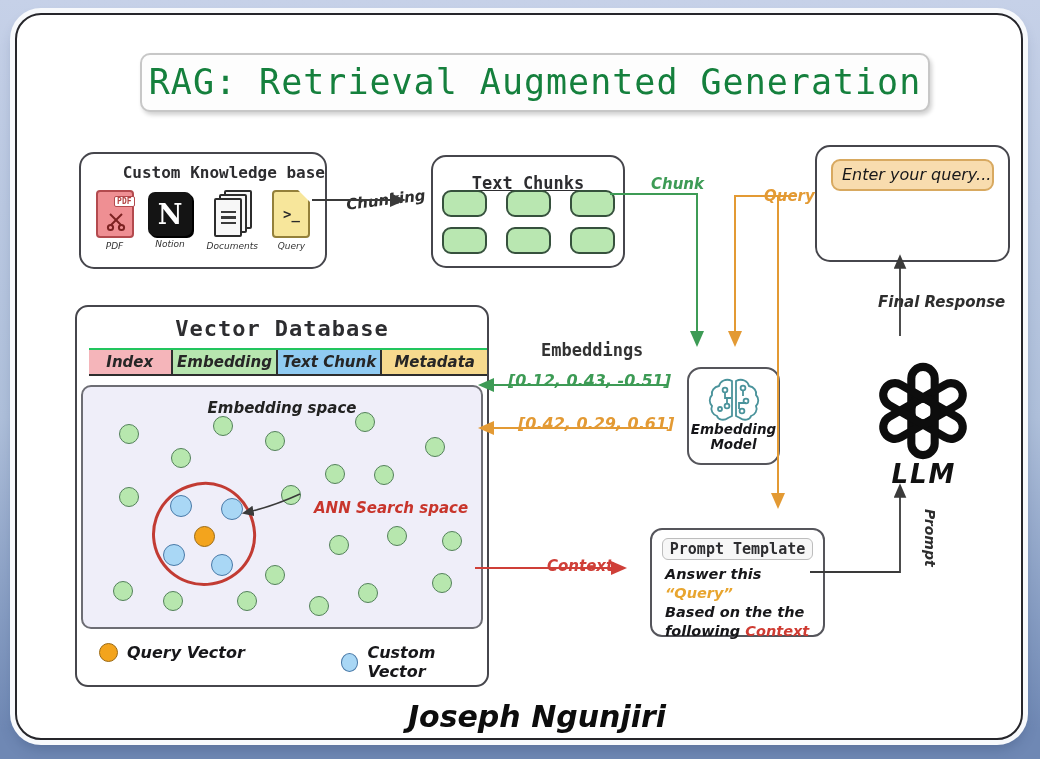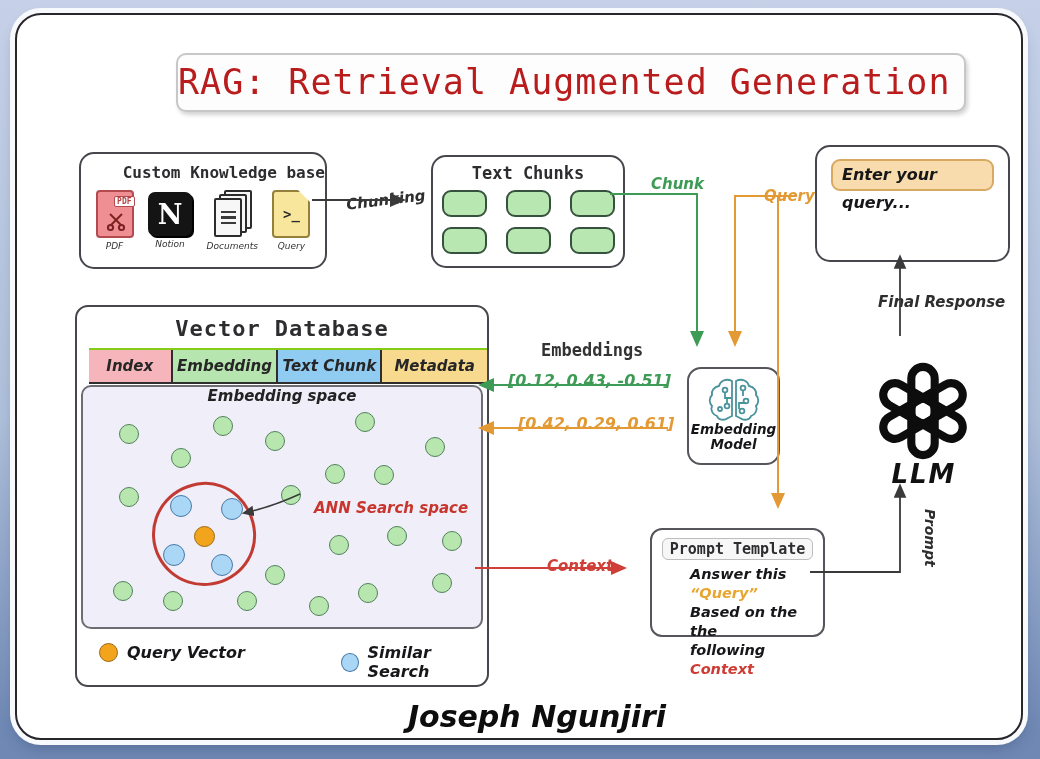--- a/index.html
+++ b/index.html
@@ -9,21 +9,21 @@
   .canvas { position:absolute; left:15px; top:13px; width:1008px; height:727px;
             background:#fff; border:2.5px solid #26262b; border-radius:26px;
             box-shadow:0 0 0 5px #f7f9fc, 0 8px 14px rgba(40,60,100,.35); }
   .abs { position:absolute; }
   .mono { font-family:"DejaVu Sans Mono",monospace; }
   .hand { font-style:italic; }
   .wires { position:absolute; left:0; top:0; pointer-events:none; }
 
   .title-box { left:123px; top:38px; width:790px; height:59px; background:#fdfdfd;
                border:2px solid #c7c7c7; border-radius:10px; box-shadow:2px 3px 4px rgba(0,0,0,.18);
-               line-height:55px; font-size:35px; color:#b91c1c; letter-spacing:1px;margin-left:36px; }
+               text-align:center; line-height:55px; font-size:35px; color:#15803d; letter-spacing:1px; }
 
   .node { background:#fff; border:2px solid #46464c; border-radius:15px; }
   .node-title { text-align:center; font-weight:bold; color:#2d2d30; }
 
   
   .kb { left:62px; top:137px; width:248px; height:117px; }
   .kb-title { margin-top:9px; font-size:16px;text-align:right; }
   .kb-row { position:absolute; left:0; right:0; top:36px; display:flex; justify-content:space-evenly; }
   .src { display:flex; flex-direction:column; align-items:center; }
   .src-label { font-size:9px; color:#333; margin-top:3px; }
@@ -40,48 +40,48 @@
   .page.p3 { right:10px; top:8px; display:flex; flex-direction:column; justify-content:center; gap:3px; align-items:center; }
   .page.p3 i { display:block; width:15px; height:2.5px; background:#3a3a3a; }
   .code-icon { position:relative; width:38px; height:48px; background:#f7e69b; border:2px solid #94803a; border-radius:4px;
                display:flex; align-items:center; justify-content:center;
                font-family:"DejaVu Sans Mono",monospace; font-weight:bold; font-size:14px; color:#2b2b2b; }
   .code-fold { position:absolute; top:-2px; right:-2px; width:0; height:0;
                border-top:12px solid #fff; border-left:12px solid transparent; }
 
   
   .chunks { left:414px; top:140px; width:194px; height:113px; }
-  .chunks-title { margin-top:6px; font-size:17px; }
+  .chunks-title { margin-top:16px; font-size:17px;text-decoration:underline; }
   .chunk-grid { position:absolute; left:0; right:0; top:33px; display:grid;
                 grid-template-columns:repeat(3,45px); justify-content:center; column-gap:19px; row-gap:10px; }
   .chunk { width:45px; height:27px; background:#b9e7b1; border:2.2px solid #36513d; border-radius:9px; }
 
   
   .ui { left:798px; top:130px; width:195px; height:117px; }
   .ui-head { display:flex; align-items:center; gap:8px; margin:14px 0 0 16px; }
   .ui-title { font-weight:bold; font-size:16px; color:#2d2d30; }
   .bot { position:relative; width:30px; height:23px; background:#101010; border-radius:9px; }
   .bot .eye { position:absolute; top:10px; width:7px; height:3.5px; background:#fff; border-radius:2px; }
   .bot .eye.l { left:5px; } .bot .eye.r { left:17px; }
   .bot .ear { position:absolute; top:-5px; width:6px; height:9px; background:#101010; border-radius:2px; }
   .bot .ear.l { left:1px; transform:rotate(-32deg); } .bot .ear.r { right:1px; transform:rotate(32deg); }
   .ui-input { margin:12px 14px 0; height:32px; background:#f8dcae; border:2px solid #d8a960; border-radius:9px;
-              font-size:16px; line-height:28px; padding-left:9px; color:#17171a; font-weight:bold; }
+              font-size:16px; line-height:28px; padding-left:9px; color:#17171a; font-weight:normal; }
 
   
   .vdb { left:58px; top:290px; width:414px; height:382px; border-radius:13px; }
   .vdb-title { margin-top:9px; font-size:22px; letter-spacing:1px; }
-  .vdb-header { position:absolute; left:12px; right:0; top:41px; height:36px; display:flex;
-                border-top:2px solid #84cc16; border-bottom:2px solid #2e2e2e; }
+  .vdb-header { position:absolute; left:12px; right:0; top:41px; height:28px; display:flex;
+                border-top:2px solid #22c55e; border-bottom:2px solid #2e2e2e; }
   .vdb-cell { border-right:2px solid #2e2e2e; display:flex; align-items:center; justify-content:center;
               font-size:15px; font-weight:bold; color:#262626; }
   .vdb-cell:last-child { border-right:none; }
   .space { position:absolute; left:4px; top:78px; width:402px; height:244px; background:#efeef9;
            border:2px solid #6d6d74; border-radius:10px; }
-  .space-title { position:absolute; left:0; right:0; top:0; text-align:center; font-size:15px; color:#222; font-weight:bold; }
+  .space-title { position:absolute; left:0; right:0; top:12px; text-align:center; font-size:15px; color:#222; font-weight:bold; }
   .dot { position:absolute; border-radius:50%; }
   .dot.other { width:20px; height:20px; border:1.6px solid #53815a; }
   .dot.similar { width:22px; height:22px; border:1.6px solid #4a7aa8; }
   .dot.query { width:21px; height:21px; border:1.6px solid #9c6a13; }
   .ann-circle { position:absolute; left:69px; top:95px; width:104px; height:104px;
                 border:3px solid #c23b33; border-radius:52% 48% 50% 50%/50% 52% 48% 50%; transform:rotate(-4deg); }
   .ann-label { position:absolute; left:231px; top:112px; color:#c8352c; font-weight:bold; font-size:15px; }
   .legend-item { position:absolute; top:336px; display:flex; align-items:center; gap:9px; }
   .legend-item.q { left:22px; } .legend-item.s { left:264px; }
   .legend-dot { width:19px; height:19px; border-radius:50%; }
@@ -94,21 +94,21 @@
   .em-label { text-align:center; font-size:13.5px; line-height:15px; font-weight:bold; color:#17171a; }
 
   
   .llm-logo { left:850px; top:342px; }
   .llm-label { left:870px; top:444px; width:74px; text-align:center; font-size:26px; font-weight:bold; color:#111; letter-spacing:2px; }
 
   
   .pt { left:633px; top:513px; width:175px; height:109px; border-radius:12px; border-color:#55555b; }
   .pt-chip { margin:8px auto 0; width:fit-content; background:#f7f7f7; border:1.5px solid #bdbdbd; border-radius:6px;
              padding:1px 7px; font-size:15px; color:#2d2d30; font-weight:bold; }
-  .pt-body { padding:5px 8px 0 13px; font-size:14.5px; line-height:19px; color:#17171a; font-weight:bold;margin-left:25px; }
+  .pt-body { padding:5px 8px 0 13px; font-size:14.5px; line-height:19px; color:#17171a; font-weight:bold; }
   .hl-q { color:#e8a52f; } .hl-c { color:#cf3b32; }
 
   
   .edge-label { position:absolute; font-size:15px; font-weight:bold; color:#2e2e2e; }
   .green { color:#3d9b55; } .orange { color:#e39a34; } .red { color:#cf3f38; }
   .lbl-chunking { left:329px; top:176px; transform:rotate(-7deg); }
   .lbl-chunk { left:634px; top:160px; }
   .lbl-query { left:747px; top:172px; }
   .lbl-embheading { left:524px; top:325px; font-family:"DejaVu Sans Mono",monospace; font-size:17px; font-style:normal; color:#333; }
   .lbl-gvec { left:491px; top:356px; font-size:16px; }
@@ -224,21 +224,21 @@
             <div class="dot query" style="left: 110.5px; top: 138.5px; background: rgb(243, 164, 29);"></div>
           </div>
         <div class="ann-label hand">ANN Search space</div>
       </div>
       <div class="legend-item q">
         <span class="legend-dot q" style="background: rgb(243, 164, 29);"></span>
         <span class="legend-label hand">Query Vector</span>
       </div>
       <div class="legend-item s">
         <span class="legend-dot s" style="background: rgb(169, 215, 245);"></span>
-        <span class="legend-label hand">Similar Search</span>
+        <span class="legend-label hand">Custom Vector</span>
       </div>
     </div>
 
     <div class="abs node em">
       <svg width="58" height="46" viewBox="0 0 58 46">
         <g fill="none" stroke="#4a939b" stroke-width="1.8">
           <path d="M27 5 C21 2 15 5 14 10 C9 11 6 15 7 19 C4 22 4 27 7 30 C5 34 8 39 12 40 C13 44 19 45 23 42 L27 40 Z"></path>
           <path d="M31 5 C37 2 43 5 44 10 C49 11 52 15 51 19 C54 22 54 27 51 30 C53 34 50 39 46 40 C45 44 39 45 35 42 L31 40 Z"></path>
           <circle cx="20" cy="14" r="2.4"></circle>
             <circle cx="22" cy="30" r="2.4"></circle>

